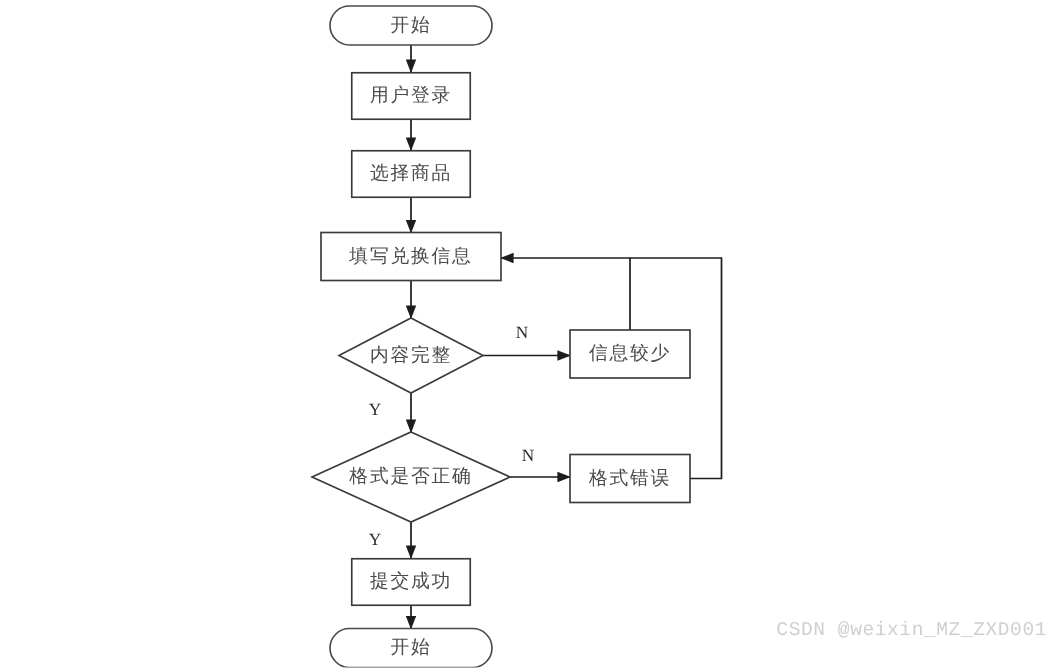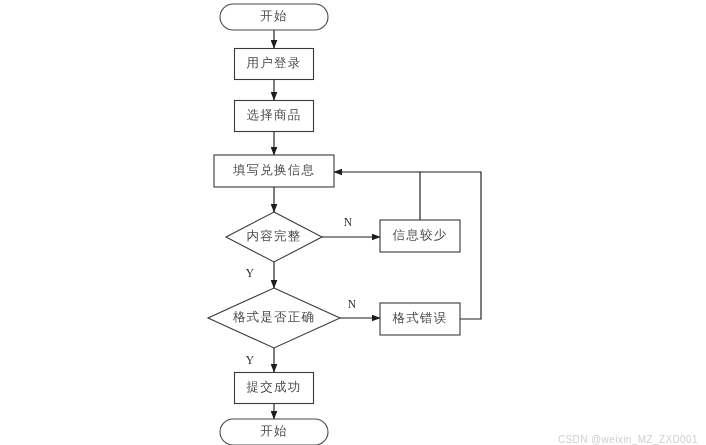--- a/index.html
+++ b/index.html
@@ -52,23 +52,23 @@
   .edge-label {
     font-family: "Liberation Serif", "DejaVu Serif", serif;
     font-size: 11.5px;
     fill: #2b2b2b;
     text-anchor: middle;
     dominant-baseline: middle;
   }
   .watermark-text {
     position: absolute;
     right: 8px;
-    bottom: 0;
-    font-family: Liberation Sans, sans-serif;
-    font-size: 10px;
+    bottom: 18px;
+    font-family: Liberation Mono, monospace;
+    font-size: 13px;
     color: #cfcfcf;
     letter-spacing: 0.4px;
     user-select: none;
   }
 </style>
 </head>
 <body>
 
 <div id="flow-root">
   <svg class="flow-canvas" viewBox="0 0 706 445" xmlns="http://www.w3.org/2000/svg">

